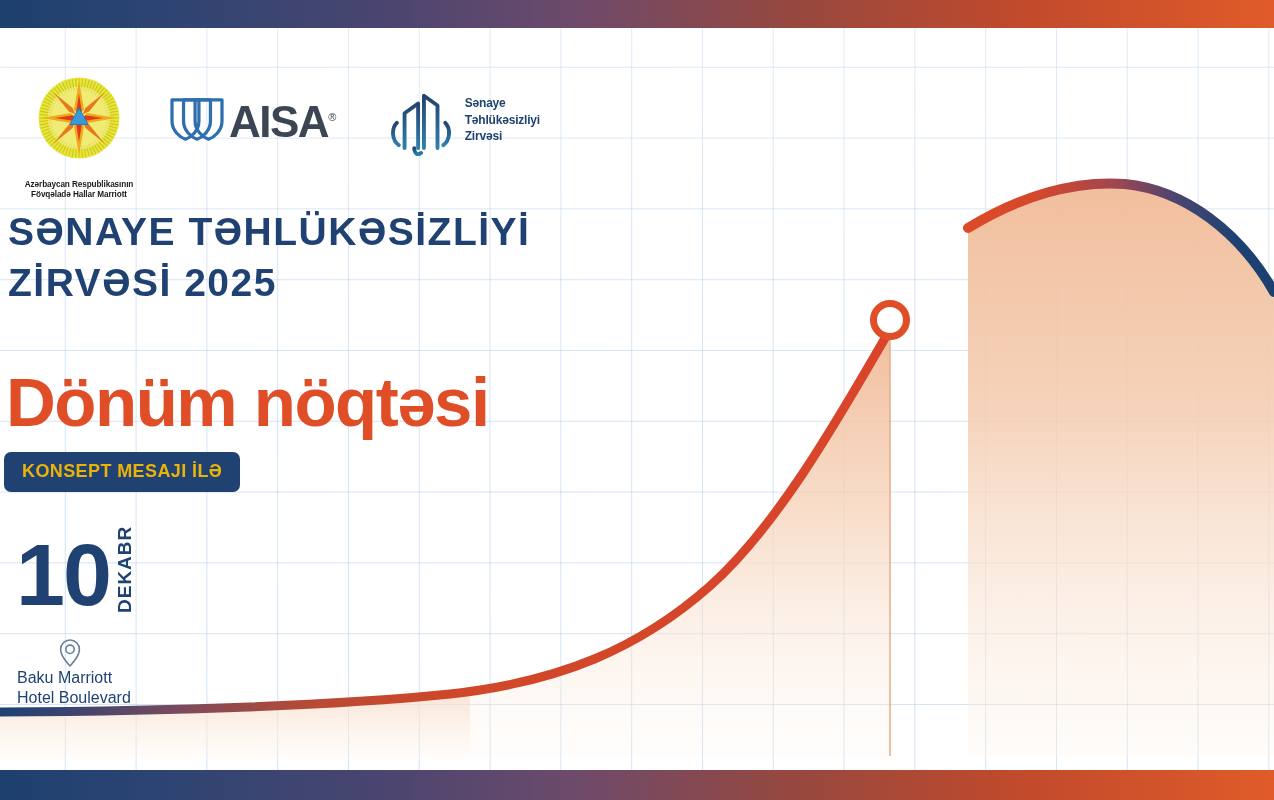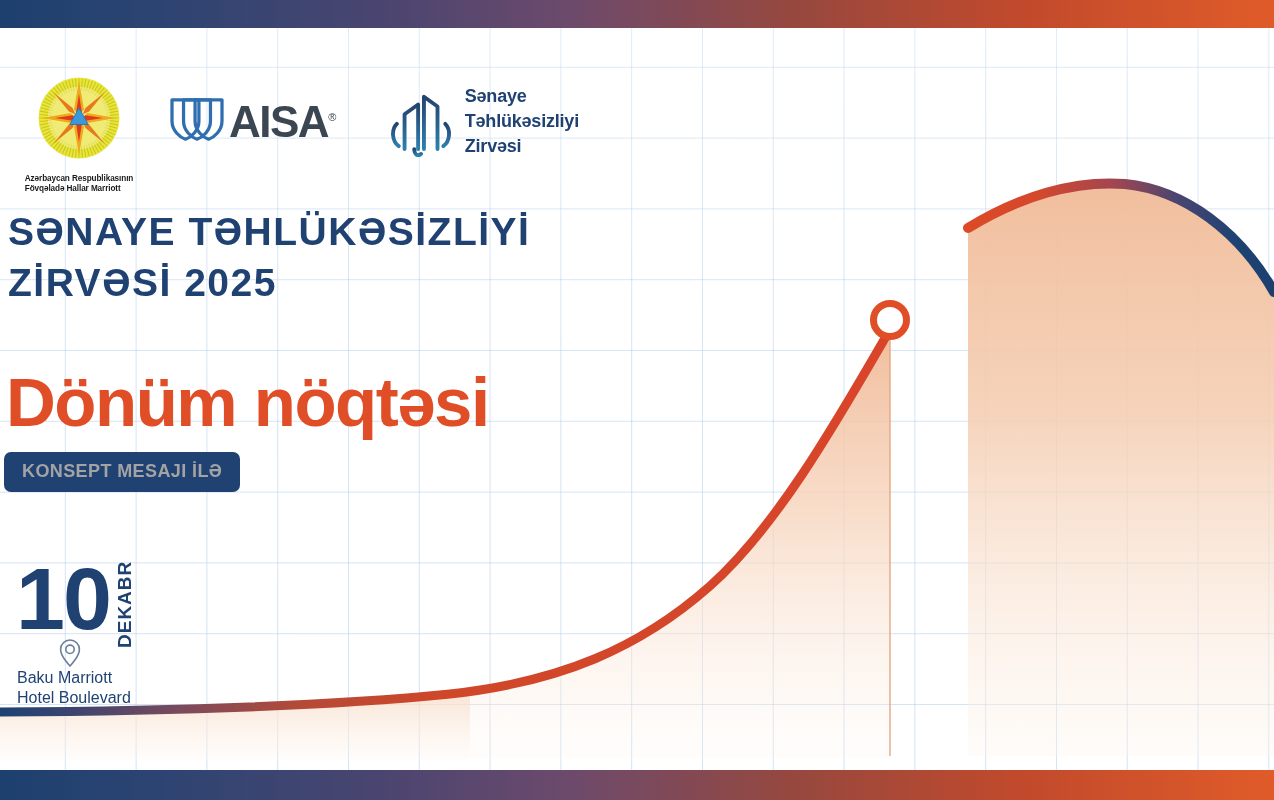--- a/index.html
+++ b/index.html
@@ -69,26 +69,26 @@
     gap: 0px;
   }
   .logo-mes {
     width: 130px;
     display: flex;
     flex-direction: column;
     align-items: center;
   }
   .mes-emblem { width: 92px; height: 92px; display:block; }
   .mes-caption {
-    margin-top: 10px;
+    margin-top: 16px;
     font-size: 8.2px;
     font-weight: bold;
     line-height: 1.25;
     color: #1a1a1a;
-    text-align: left;
+    text-align: center;
     letter-spacing: -0.1px;
     white-space: nowrap;
   }
   .logo-aisa {
     display: flex;
     align-items: flex-end;
     margin-left: 22px;
     margin-top: 22px;
   }
   .aisa-mark { width: 62px; height: 50px; display:block; }
@@ -109,21 +109,21 @@
   .logo-summit {
     display: flex;
     align-items: center;
     margin-left: 56px;
     margin-top: 12px;
   }
   .summit-mark { width: 62px; height: 72px; display: block; }
   .summit-words {
     margin-left: 12px;
     color: #1f4272;
-    font-size: 18px;
+    font-size: 12px;
     font-weight: bold;
     line-height: 1.38;
     letter-spacing: -0.2px;
   }
 
   
   .headline {
     position: absolute;
     left: 8px;
     top: 206px;
@@ -144,36 +144,36 @@
     line-height: 1;
     letter-spacing: -1.5px;
   }
 
   
   .badge {
     position: absolute;
     left: 4px;
     top: 452px;
     background: #1f4272;
-    color: #a3a3a3;
+    color: #eab308;
     border-radius: 7px;
     padding: 9px 18px 10px 18px;
     font-size: 18px;
     font-weight: bold;
     letter-spacing: 0.4px;
     display: inline-block;
   }
 
   
   .date-block {
     position: absolute;
     left: 16px;
-    top: 560px;
-    display: flex;
-    align-items: flex-start;
+    top: 525px;
+    display: flex;
+    align-items: flex-end;
   }
   .date-number {
     color: #1f4272;
     font-size: 88px;
     font-weight: bold;
     line-height: 0.88;
     letter-spacing: -2px;
   }
   .date-month {
     color: #1f4272;

